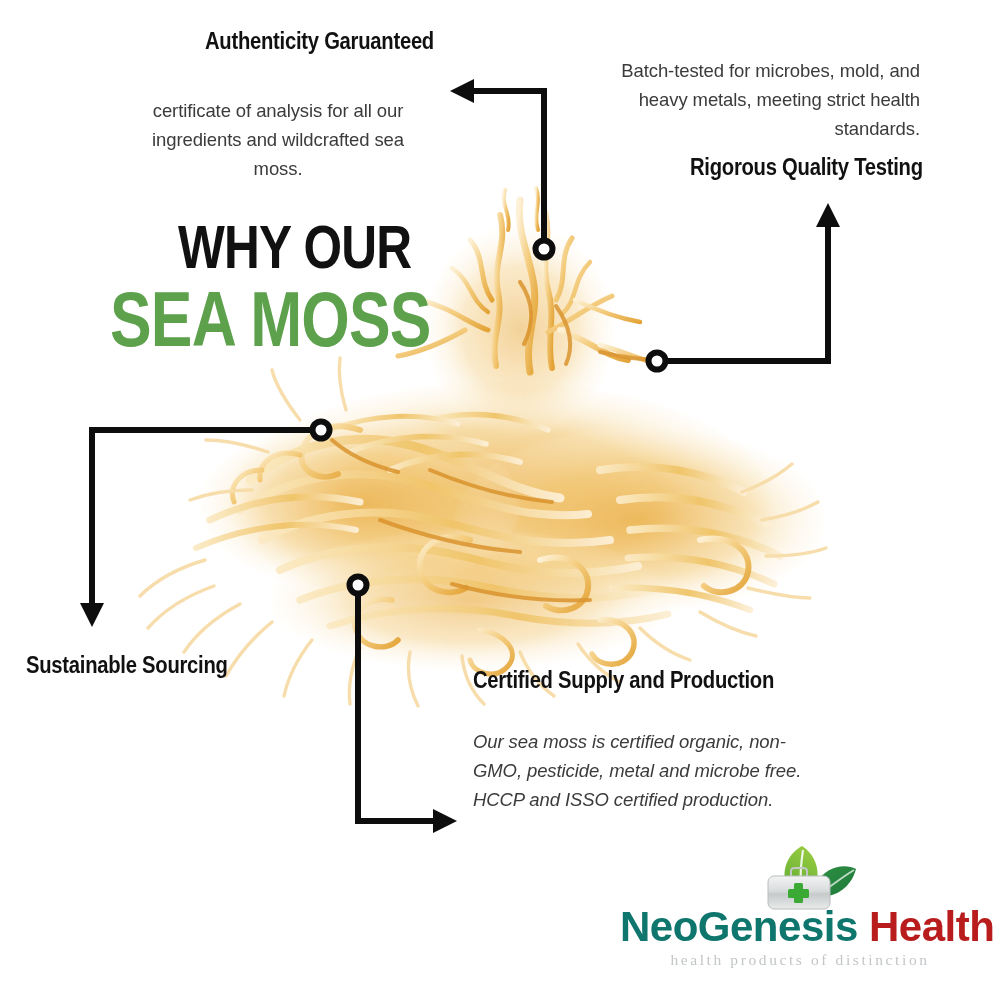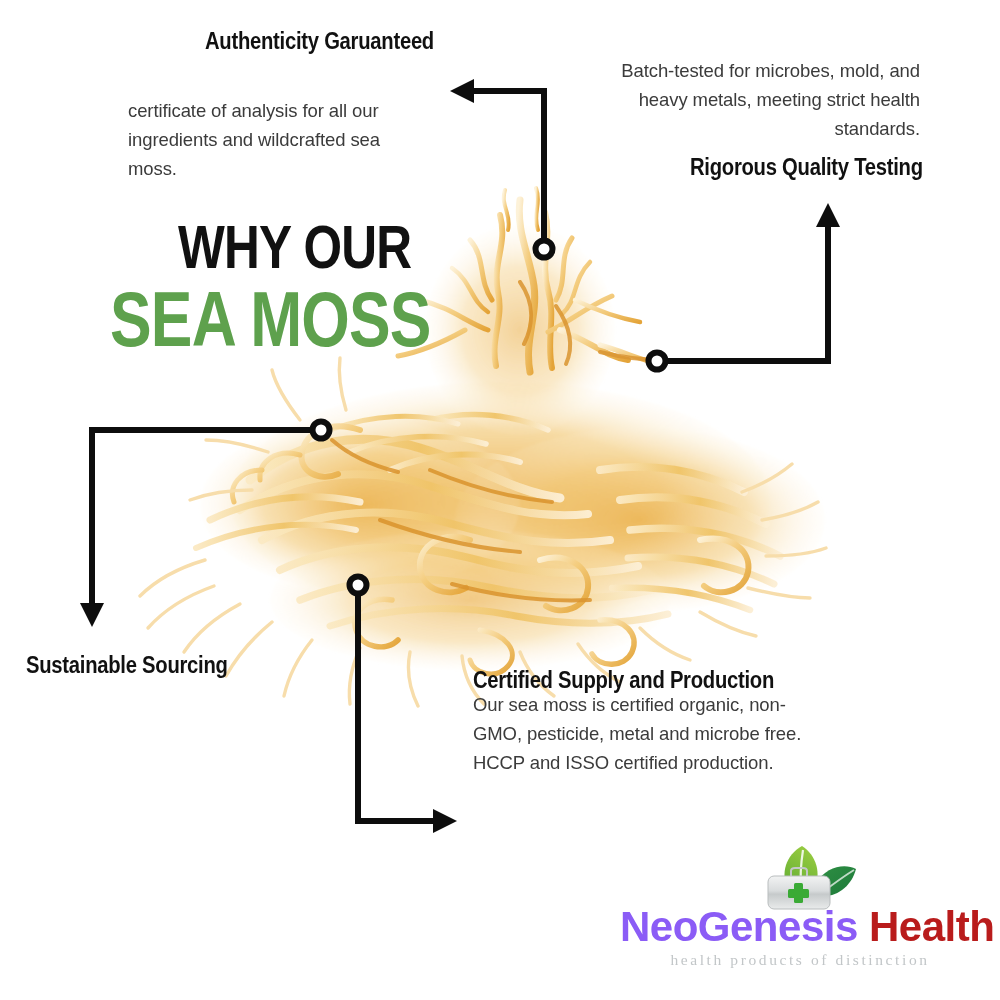--- a/index.html
+++ b/index.html
@@ -32,33 +32,33 @@
     position:absolute;
     color:#3b3b3b;
     font-size:18.5px;
     line-height:1.56;
     letter-spacing:-0.1px;
     margin-top:9px;
   }
 
   
   #hd1{left:205px;top:29px;transform-origin:left top;transform:scaleX(0.88);}
-  #bd1{left:128px;top:88px;width:300px;text-align:left;}
+  #bd1{left:128px;top:88px;width:300px;text-align:center;}
 
   
   #bd2{left:600px;top:48px;width:320px;text-align:right;}
   #hd2{left:690px;top:155px;transform-origin:left top;transform:scaleX(0.88);}
 
   
   #hd3{left:26px;top:653px;transform-origin:left top;transform:scaleX(0.88);}
   #bd3{left:26px;top:711px;width:285px;text-align:left;}
 
   
   #hd4{left:473px;top:668px;transform-origin:left top;transform:scaleX(0.88);}
-  #bd4{left:473px;top:682px;width:355px;text-align:left;}
+  #bd4{left:473px;top:719px;width:355px;text-align:left;font-style:italic;}
 
   
   .title{
     position:absolute;
     font-family:"Liberation Sans Narrow","Liberation Sans",sans-serif;
     font-weight:bold;
     line-height:0.92;
     letter-spacing:-1px;
     white-space:nowrap;
     transform-origin:left top;
@@ -67,21 +67,21 @@
   #title2{left:110px;top:284px;font-size:78px;color:#5ea14d;transform:scaleX(0.80);}
 
   
   #logo{position:absolute;left:620px;top:843px;width:360px;height:145px;}
   .logo-word{
     position:absolute;left:0;top:60px;width:360px;
     text-align:center;white-space:nowrap;
     font-family:"Liberation Sans Narrow","Liberation Sans",sans-serif;
     font-weight:bold;font-size:42px;letter-spacing:-0.5px;
   }
-  .logo-word .a{color:#8b5cf6;}
+  .logo-word .a{color:#0f766e;}
   .logo-word .b{color:#b91c1c;}
   .logo-tag{
     position:absolute;left:0;top:108px;width:360px;text-align:center;
     color:#c2c6c8;font-size:15.5px;letter-spacing:2.6px;white-space:nowrap;
     font-family:Liberation Serif, serif;
   }
 </style>
 </head>
 <body>
 

